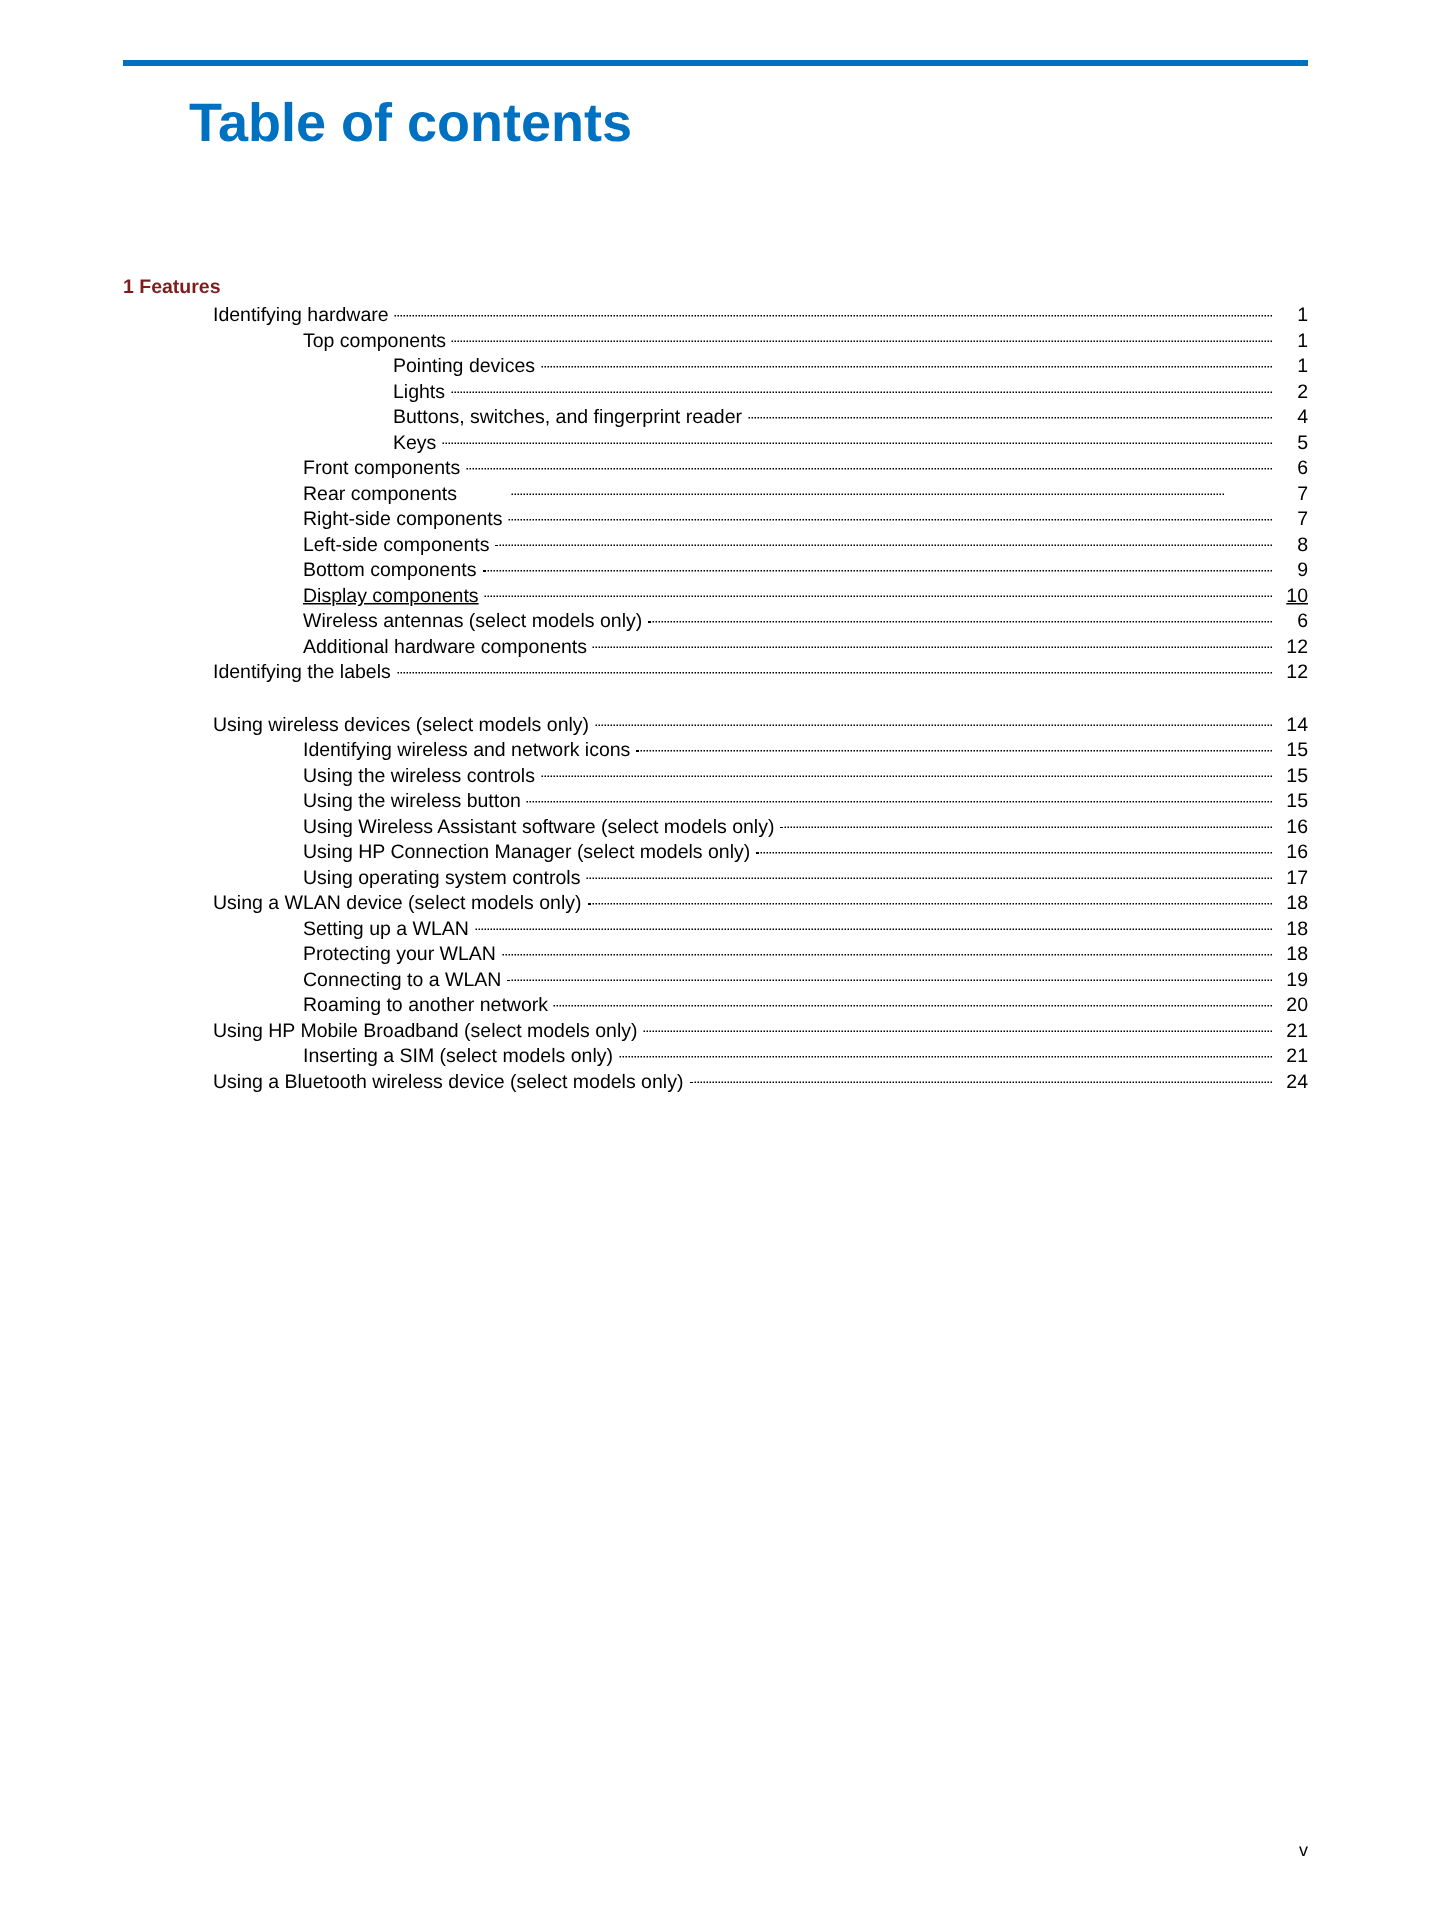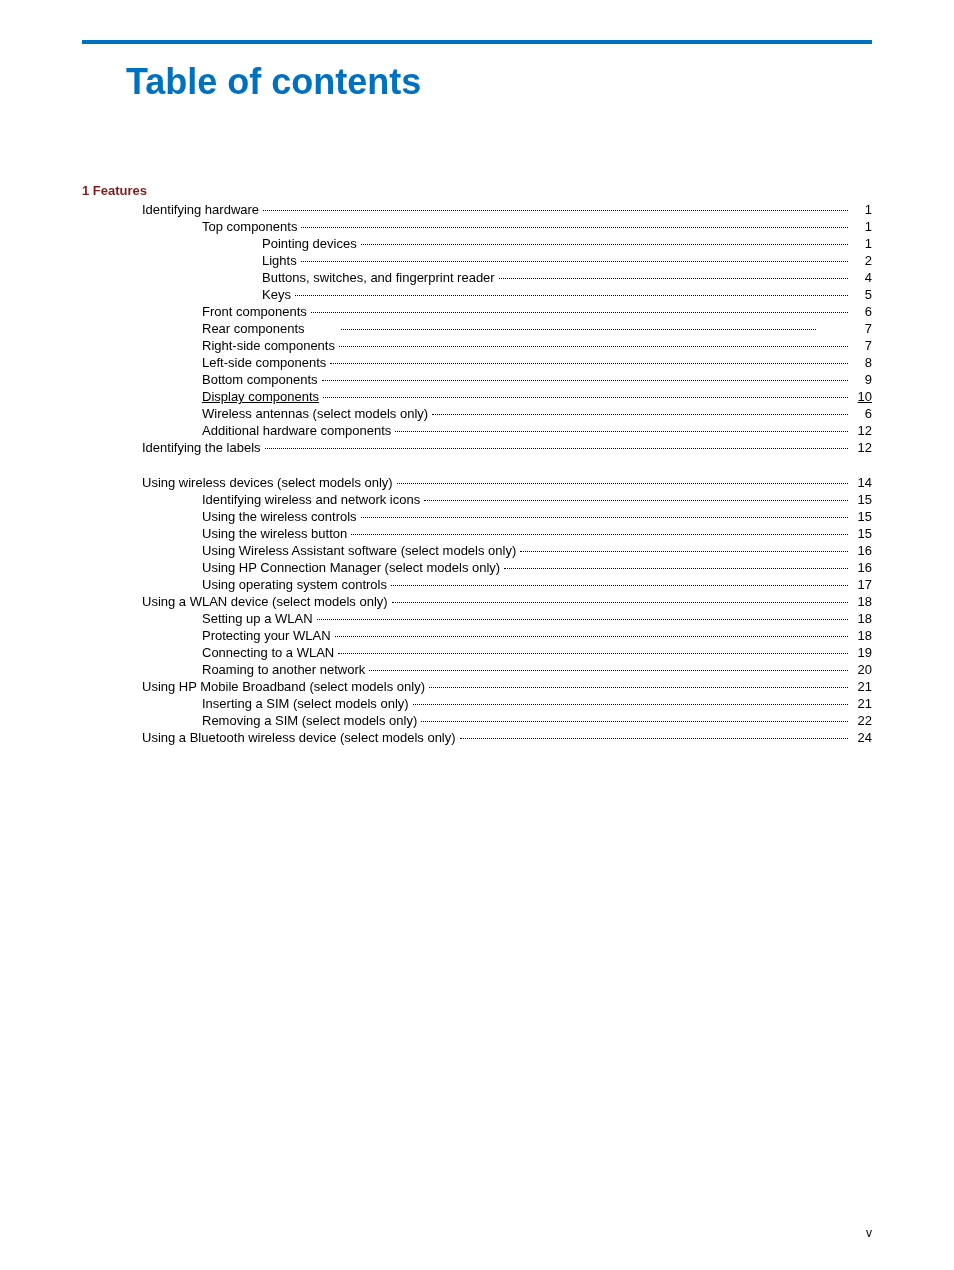--- a/index.html
+++ b/index.html
@@ -230,25 +230,20 @@
       <div class="toc-entry" style="padding-left: 60px;">
         <span class="toc-label">Using HP Mobile Broadband (select models only)</span>
         <span class="toc-dots"></span>
         <span class="toc-page">21</span>
       </div>
       <div class="toc-entry" style="padding-left: 120px;">
         <span class="toc-label">Inserting a SIM (select models only)</span>
         <span class="toc-dots"></span>
         <span class="toc-page">21</span>
       </div>
-      <div class="toc-entry" style="padding-left: 120px;">
-        <span class="toc-label">Removing a SIM (select models only)</span>
-        <span class="toc-dots"></span>
-        <span class="toc-page">22</span>
-      </div>
       <div class="toc-entry" style="padding-left: 60px;">
         <span class="toc-label">Using a Bluetooth wireless device (select models only)</span>
         <span class="toc-dots"></span>
         <span class="toc-page">24</span>
       </div>
     </div>
   </div>
 
 <div class="page-footer">v</div>
 

